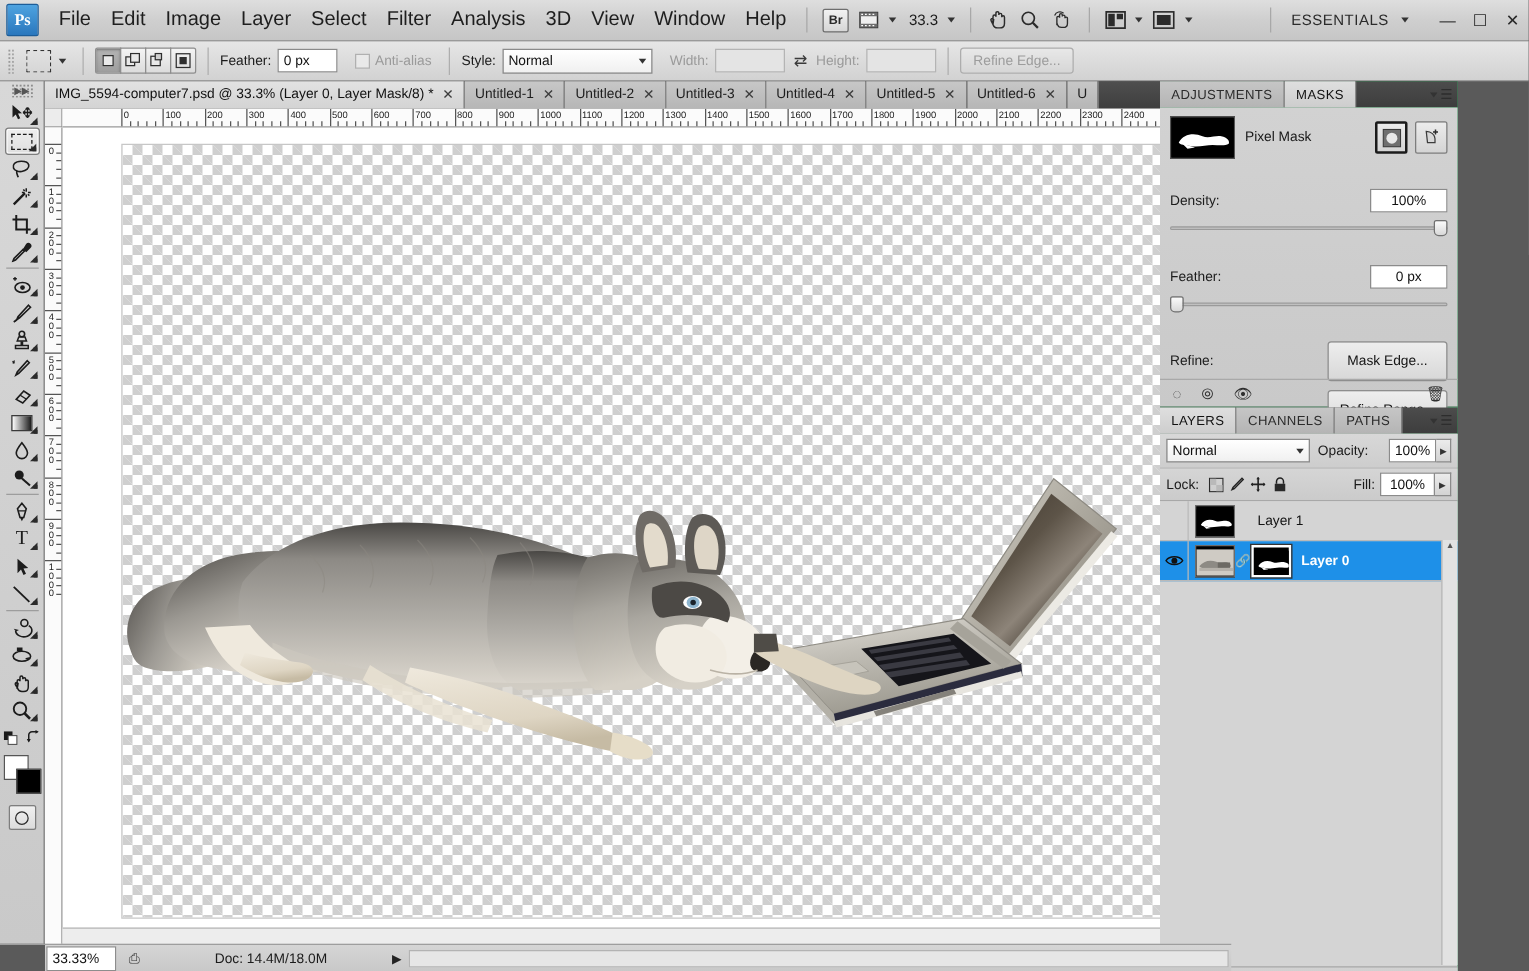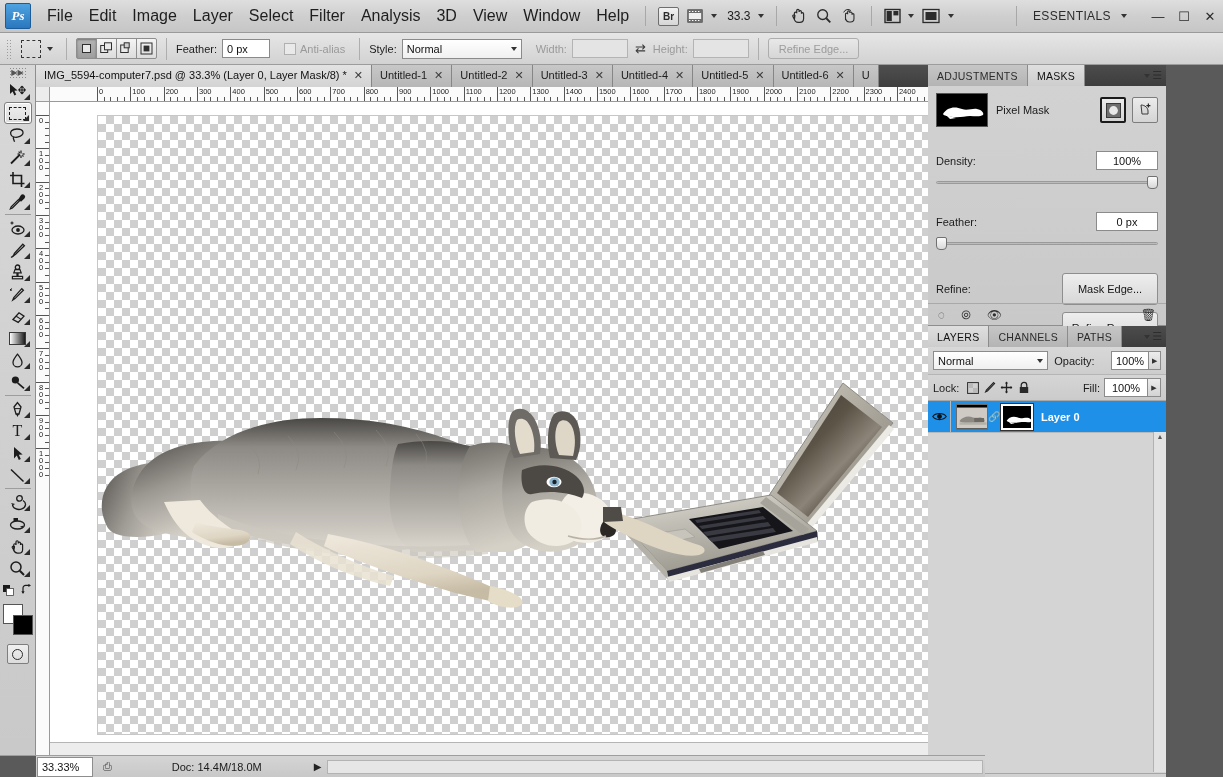--- a/index.html
+++ b/index.html
@@ -21,21 +21,20 @@
     border-bottom: 1px solid #9a9a9a;
     display: flex; align-items: center;
   }
   #ps-logo {
     width: 26px; height: 26px; margin-left: 5px; margin-right: 8px;
     background: linear-gradient(#4ea3e0, #2a77bd);
     border: 1px solid #1c5d99; border-radius: 2px;
     color: #fff; font-weight: bold; font-size: 13px;
     display: flex; align-items: center; justify-content: center;
     font-family: "Liberation Serif", serif;
-    font-style: italic;
   }
   .menu-item {
     padding: 4px 8px; font-size: 16px; color: #1e1e1e; cursor: default;
     white-space: nowrap;
   }
   .mb-sep { width: 1px; height: 20px; background: #a8a8a8; margin: 0 8px; }
   .mb-btn {
     display: flex; align-items: center; justify-content: center;
     height: 22px; min-width: 22px; padding: 0 3px;
     border: 1px solid transparent; border-radius: 2px; cursor: default;
@@ -1299,20 +1298,31 @@
           <svg width="12" height="13" viewBox="0 0 12 13">
             <path d="M3.2 6 V4.2 a2.8 2.8 0 0 1 5.6 0 V6" fill="none" stroke="#222" stroke-width="1.2"></path>
             <rect x="1.8" y="6" width="8.4" height="6" fill="#2a2a2a"></rect>
           </svg>
         </div>
         <span class="lbl" style="margin-left:auto;margin-right:4px">Fill:</span>
         <div class="valfield" style="width:44px;margin-left:0">100%</div>
         <div class="spin">▶</div>
       </div>
 
+      <div class="layerrow">
+        <div class="eyecell"></div>
+        <div class="lthumb">
+          <svg width="32" height="26" viewBox="0 0 52 34">
+            <rect width="52" height="34" fill="#000"></rect>
+            <path d="M6 20 C10 13 18 12 25 15 C30 17 36 14 40 15 C45 16 47 19 46 21 C43 23 38 22 33 22 C28 22 22 24 16 23 C11 22 7 22 6 20 Z" fill="#fff"></path>
+            <path d="M9 21 L13 25 L19 24 Z" fill="#fff"></path>
+          </svg>
+        </div>
+        <span class="lname" style="margin-left:18px">Layer 1</span>
+      </div>
 
       <div class="layerrow selected">
         <div class="eyecell">
           <svg width="15" height="11" viewBox="0 0 15 11">
             <path d="M0.8 5.5 C3.5 1.4 11.5 1.4 14.2 5.5 C11.5 9.6 3.5 9.6 0.8 5.5 Z" fill="none" stroke="#111" stroke-width="1.1"></path>
             <circle cx="7.5" cy="5.5" r="2.4" fill="#111"></circle>
           </svg>
         </div>
         <div class="lthumb">
           <svg width="32" height="26" viewBox="0 0 52 34">

